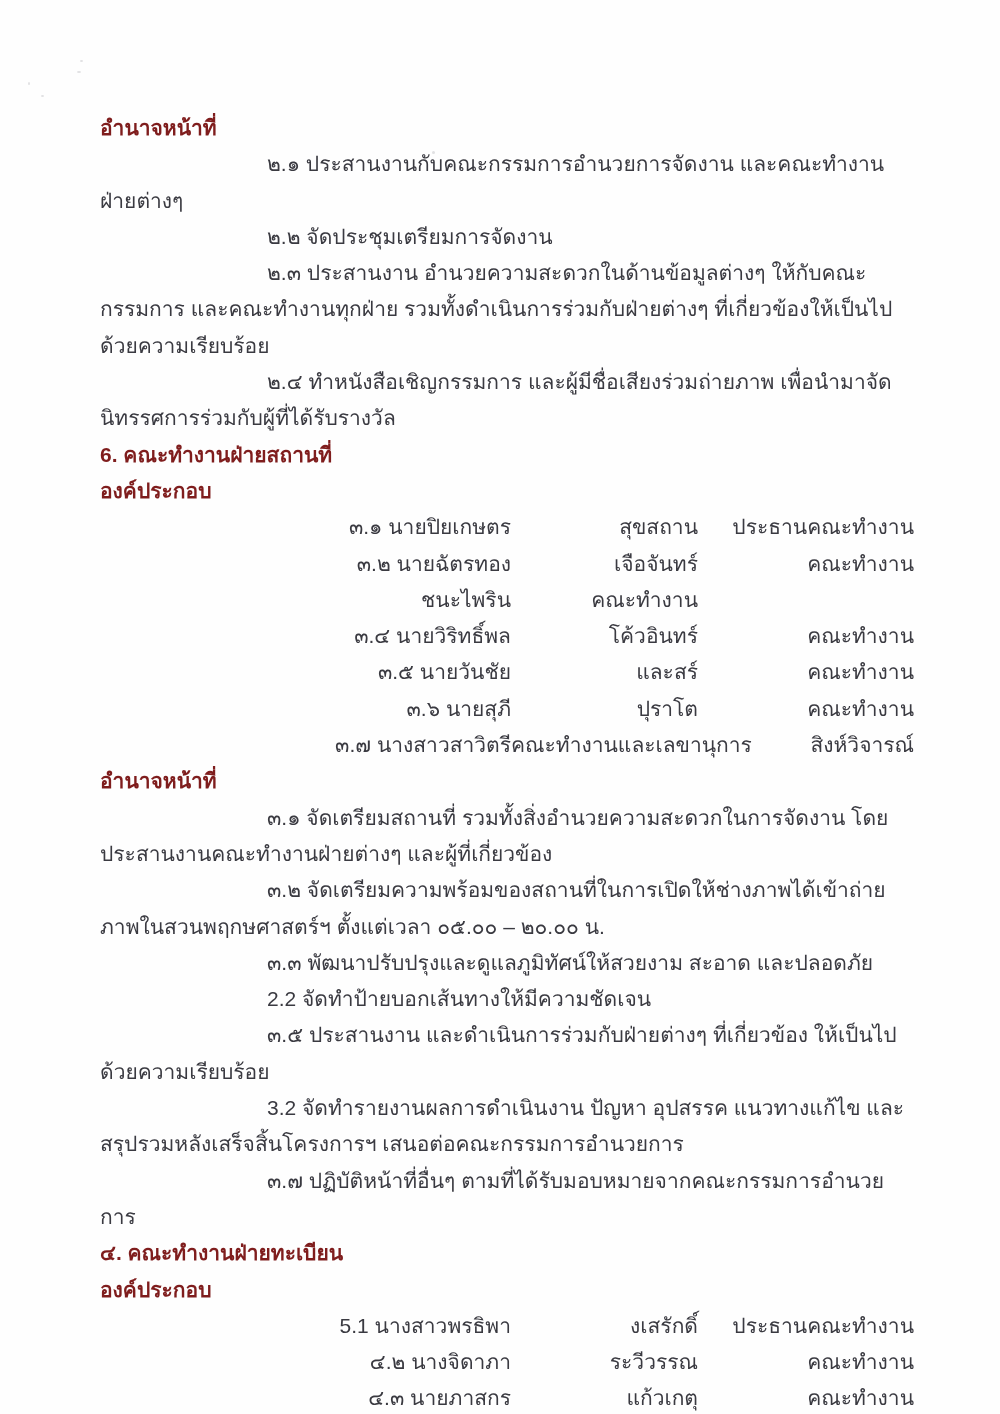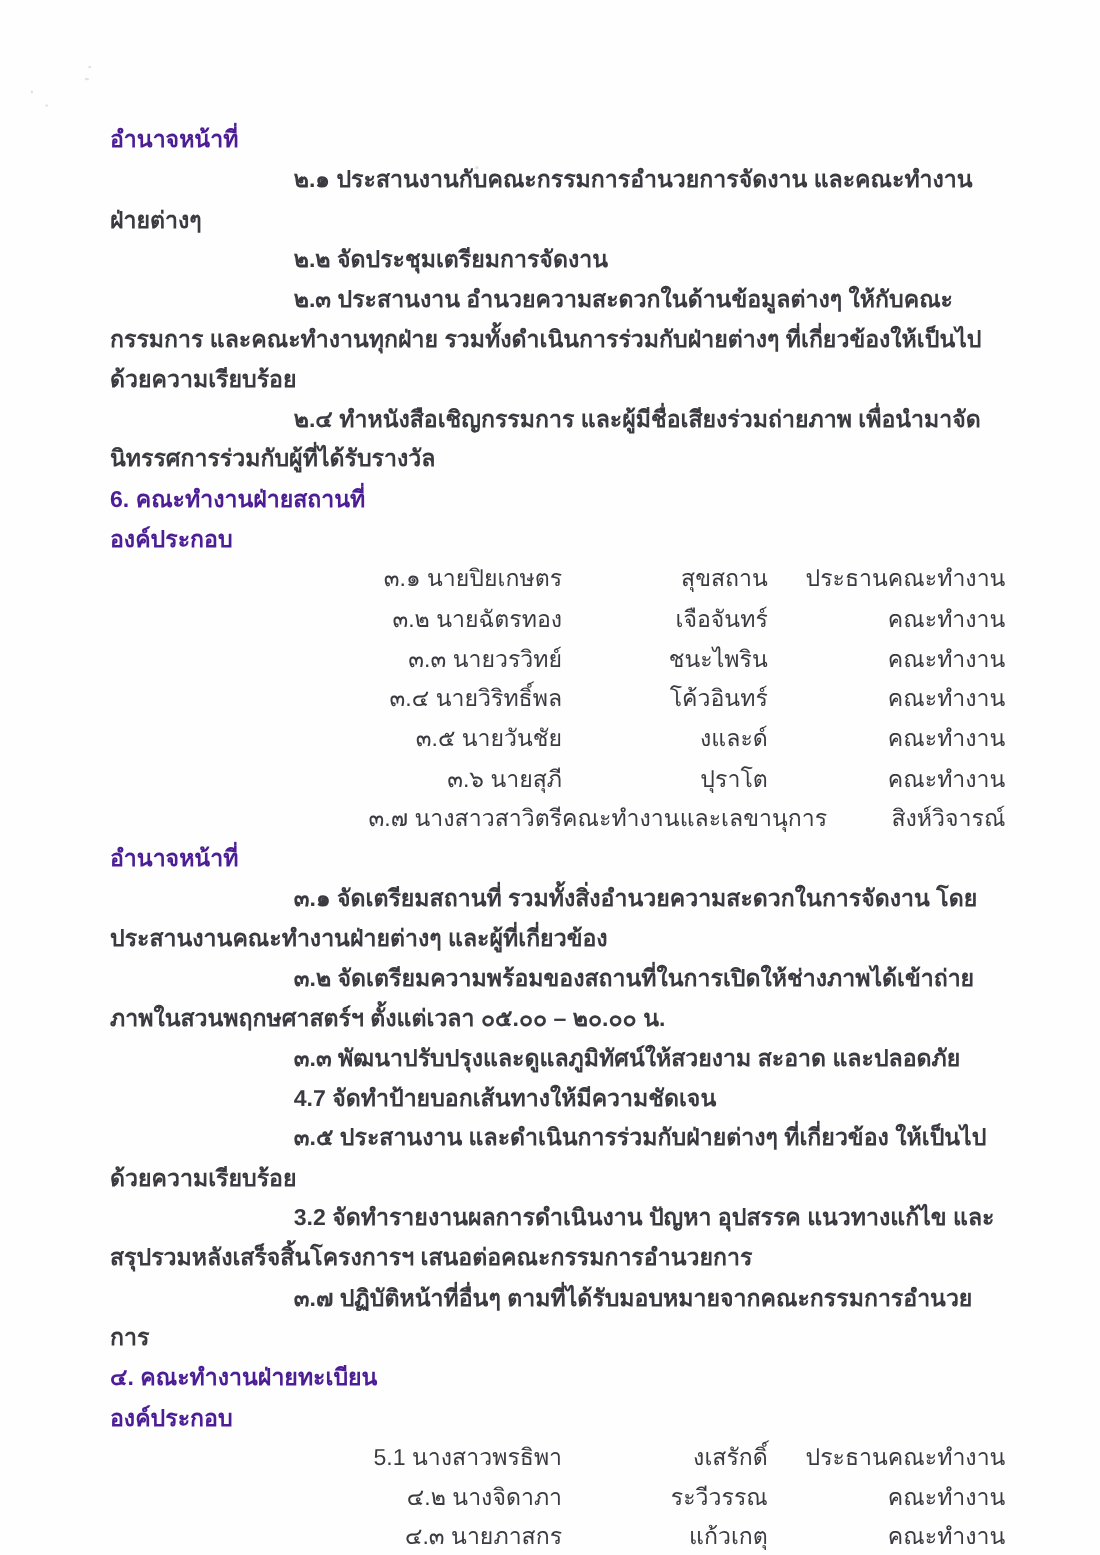--- a/index.html
+++ b/index.html
@@ -25,28 +25,27 @@
     line-height: 36.3px;
   }
   .content p, .content h3, .content h4 {
     margin: 0;
     padding: 0;
     font-size: inherit;
     line-height: inherit;
   }
   .heading {
     font-weight: 700;
-    color: #4c1d95;
+    color: #7f1d1d;
   }
   .h-duties   { margin-left: 170px; }
   .h-section  { margin-left: 167px; }
   .h-org      { margin-left: 184px; }
   .para {
     text-indent: 167px;
-    font-weight: bold;
   }
   .member-row {
     display: grid;
     grid-template-columns: 227px 187px auto;
     margin-left: 184px;
     text-align: right;
   }
   .member-row .cell {
     white-space: nowrap;
   }
@@ -92,50 +91,49 @@
       <div class="cell"><span>๓.๑</span> <span>นายปิยเกษตร</span></div>
       <div class="cell">สุขสถาน</div>
       <div class="cell">ประธานคณะทำงาน</div>
     </div>
     <div class="member-row">
       <div class="cell"><span>๓.๒</span> <span>นายฉัตรทอง</span></div>
       <div class="cell">เจือจันทร์</div>
       <div class="cell">คณะทำงาน</div>
     </div>
     <div class="member-row">
-      <div class="cell"><span>๓.๓</span> <span>นายวรวิทย์</span></div>
       <div class="cell">ชนะไพริน</div>
       <div class="cell">คณะทำงาน</div>
     </div>
     <div class="member-row">
       <div class="cell"><span>๓.๔</span> <span>นายวิริทธิ์พล</span></div>
       <div class="cell">โค้วอินทร์</div>
       <div class="cell">คณะทำงาน</div>
     </div>
     <div class="member-row">
       <div class="cell"><span>๓.๕</span> <span>นายวันชัย</span></div>
-      <div class="cell">งและด์</div>
+      <div class="cell">และสร์</div>
       <div class="cell">คณะทำงาน</div>
     </div>
     <div class="member-row">
       <div class="cell"><span>๓.๖</span> <span>นายสุภี</span></div>
       <div class="cell">ปุราโต</div>
       <div class="cell">คณะทำงาน</div>
     </div>
     <div class="member-row">
       <div class="cell"><span>๓.๗</span> <span>นางสาวสาวิตรี</span></div>
       <div class="cell">คณะทำงานและเลขานุการ</div>
       <div class="cell">สิงห์วิจารณ์</div>
     </div>
 
     <h3 class="heading h-duties">อำนาจหน้าที่</h3>
     <p class="para">๓.๑ จัดเตรียมสถานที่ รวมทั้งสิ่งอำนวยความสะดวกในการจัดงาน โดยประสานงานคณะทำงานฝ่ายต่างๆ และผู้ที่เกี่ยวข้อง</p>
     <p class="para">๓.๒ จัดเตรียมความพร้อมของสถานที่ในการเปิดให้ช่างภาพได้เข้าถ่ายภาพในสวนพฤกษศาสตร์ฯ ตั้งแต่เวลา ๐๕.๐๐ – ๒๐.๐๐ น.</p>
     <p class="para">๓.๓ พัฒนาปรับปรุงและดูแลภูมิทัศน์ให้สวยงาม สะอาด และปลอดภัย</p>
-    <p class="para">4.7 จัดทำป้ายบอกเส้นทางให้มีความชัดเจน</p>
+    <p class="para">2.2 จัดทำป้ายบอกเส้นทางให้มีความชัดเจน</p>
     <p class="para">๓.๕ ประสานงาน และดำเนินการร่วมกับฝ่ายต่างๆ ที่เกี่ยวข้อง ให้เป็นไปด้วยความเรียบร้อย</p>
     <p class="para">3.2 จัดทำรายงานผลการดำเนินงาน ปัญหา อุปสรรค แนวทางแก้ไข และสรุปรวมหลังเสร็จสิ้นโครงการฯ เสนอต่อคณะกรรมการอำนวยการ</p>
     <p class="para">๓.๗ ปฏิบัติหน้าที่อื่นๆ ตามที่ได้รับมอบหมายจากคณะกรรมการอำนวยการ</p>
 
     <h3 class="heading h-section section4-title">๔. คณะทำงานฝ่ายทะเบียน</h3>
     <h4 class="heading h-org">องค์ประกอบ</h4>
 
     <div class="member-row">
       <div class="cell"><span>5.1</span> <span>นางสาวพรธิพา</span></div>
       <div class="cell">งเสรักดิ์</div>

